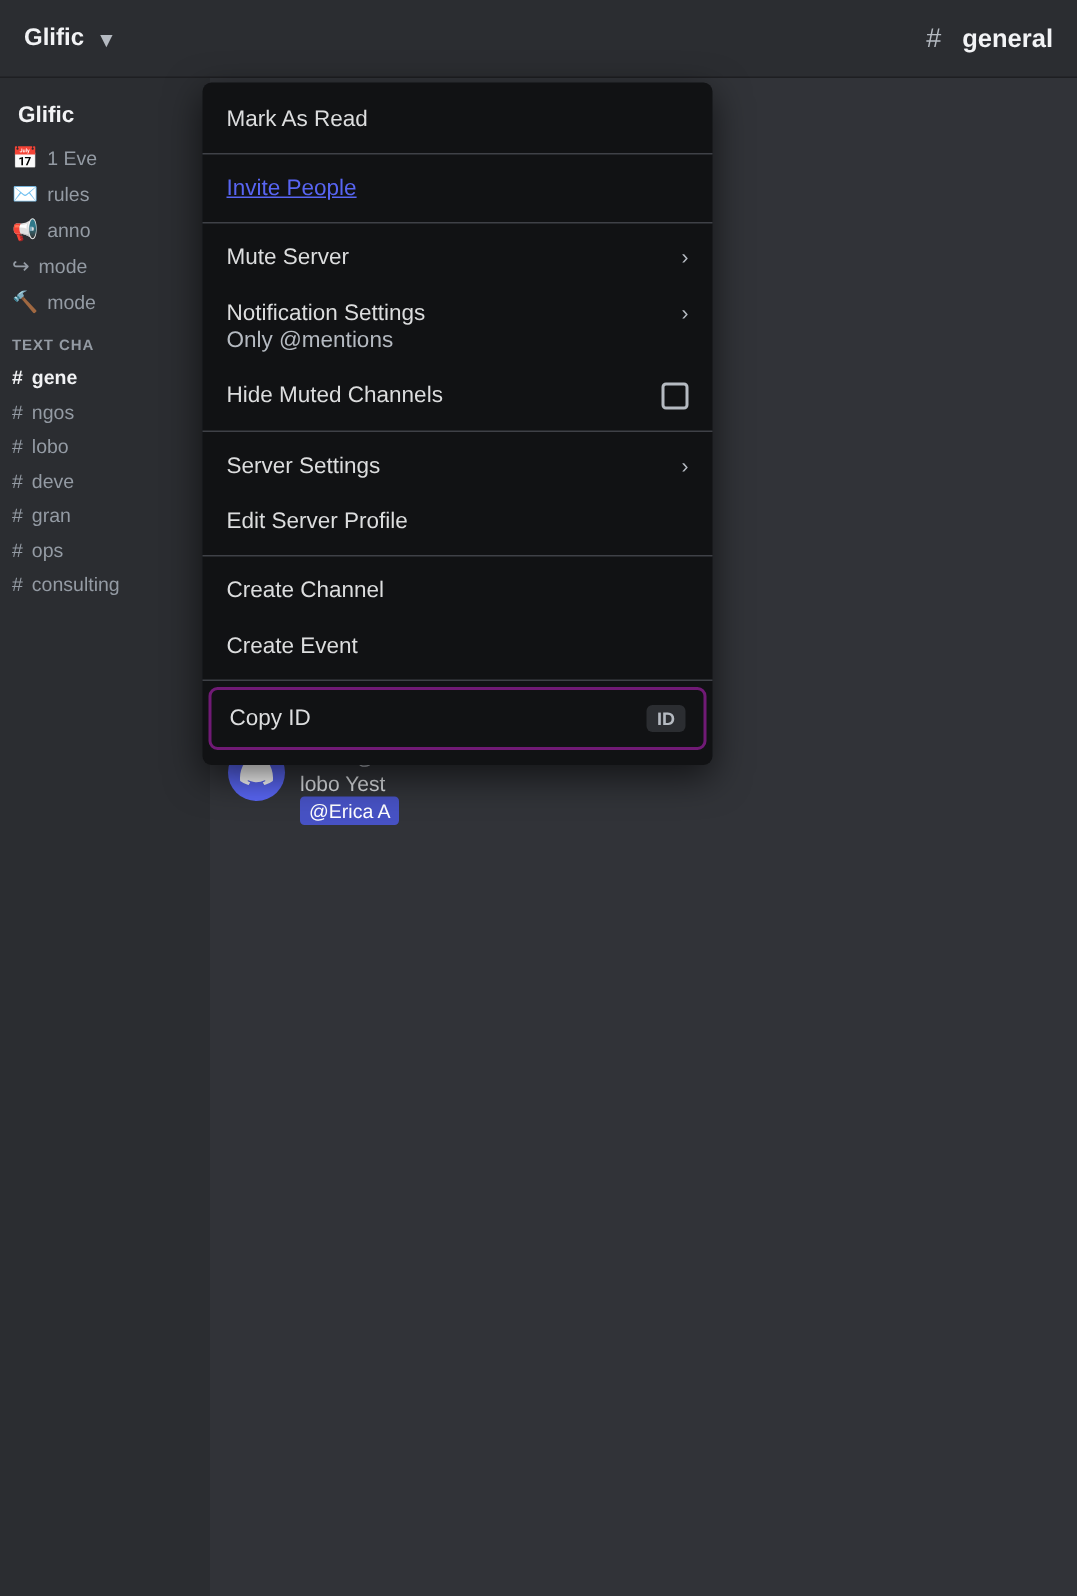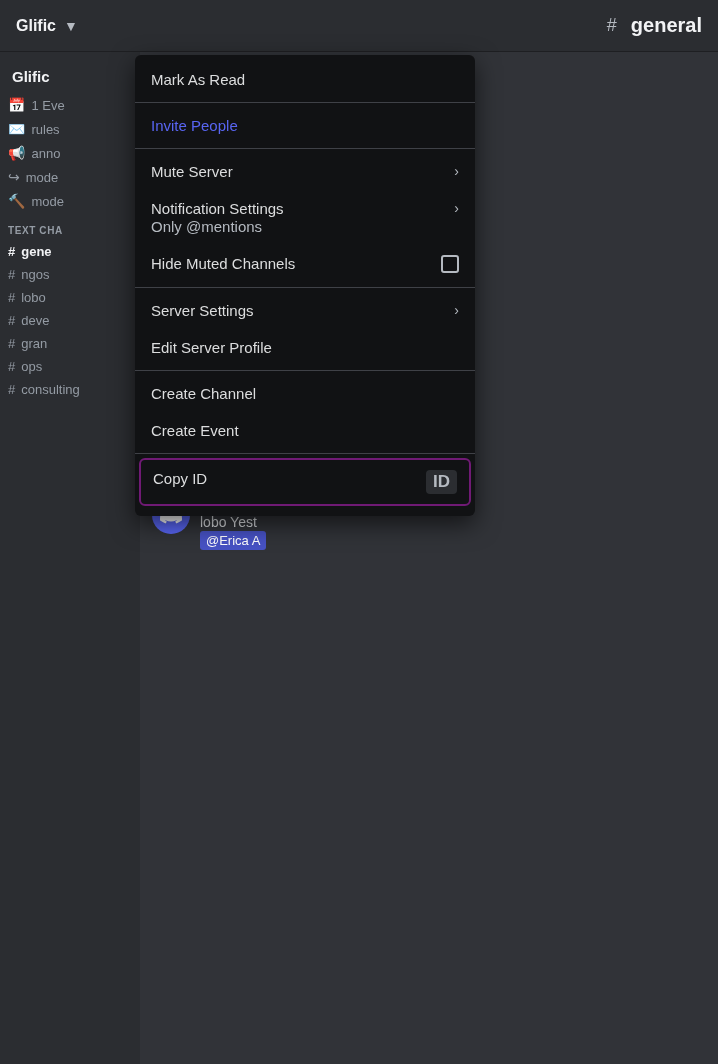--- a/index.html
+++ b/index.html
@@ -42,21 +42,21 @@
       margin-left: auto;
       display: flex;
       align-items: center;
       gap: 8px;
       color: #b5bac1;
     }
 
     .channel-name {
       color: #f2f3f5;
       font-weight: 700;
-      font-size: 20px;
+      font-size: 17px;
     }
 
     .hash-icon {
       color: #b5bac1;
       font-size: 18px;
       margin-right: 6px;
     }
 
     
     .sidebar {
@@ -187,20 +187,21 @@
       display: flex;
       align-items: flex-start;
       justify-content: space-between;
       cursor: pointer;
       color: #dcddde;
       font-size: 15px;
     }
 
     .menu-item.invite {
       color: #5865f2;
+      text-decoration: underline;
     }
 
     .menu-divider {
       height: 1px;
       background: #3f4147;
       margin: 4px 0;
     }
 
     .menu-item .arrow {
       color: #b5bac1;
@@ -222,21 +223,21 @@
       width: 18px;
       height: 18px;
       border: 2px solid #b5bac1;
       border-radius: 3px;
     }
 
     .id-badge {
       background: #2b2d31;
       border-radius: 4px;
       padding: 2px 7px;
-      font-size: 17px;
+      font-size: 12px;
       color: #b5bac1;
       font-weight: 700;
       display: flex;
       align-items: center;
       gap: 2px;
     }
 
     
     .copy-id-wrapper {
       border: 2px solid #701a75;

